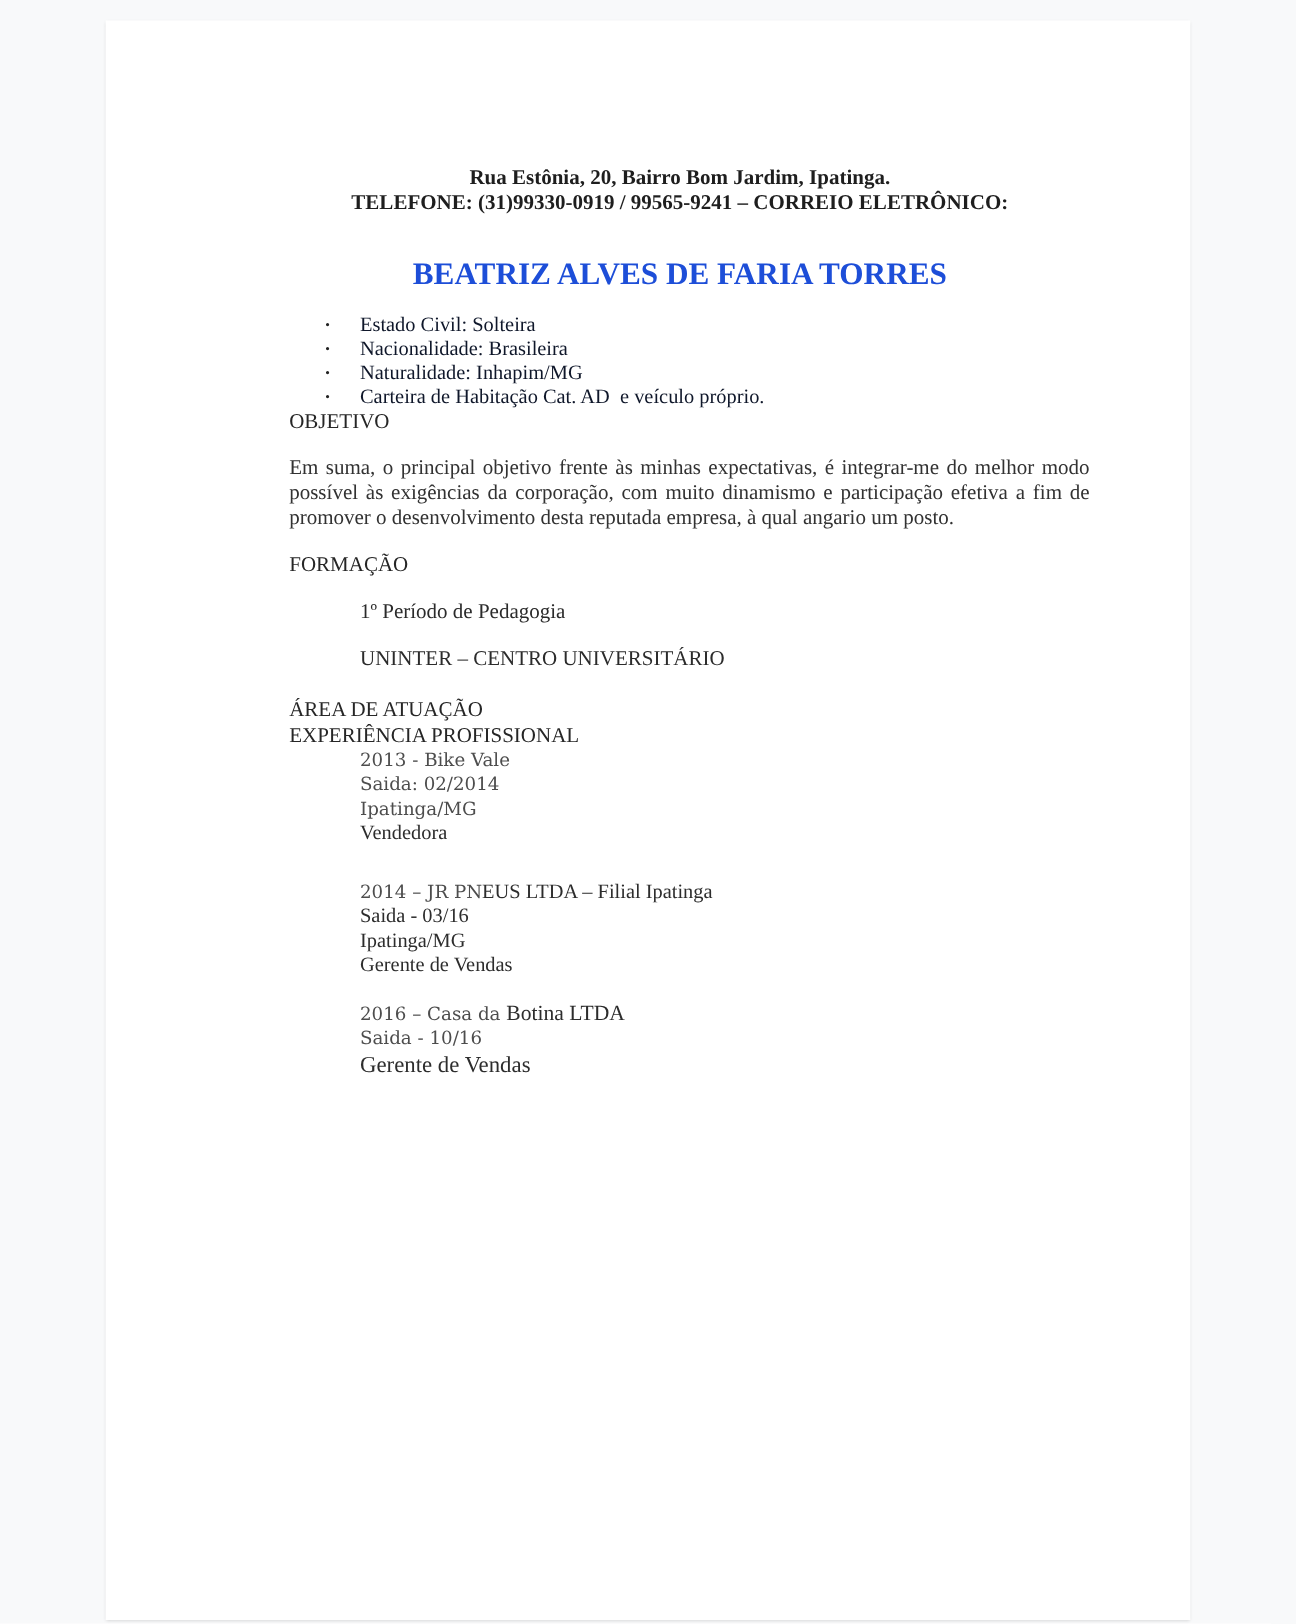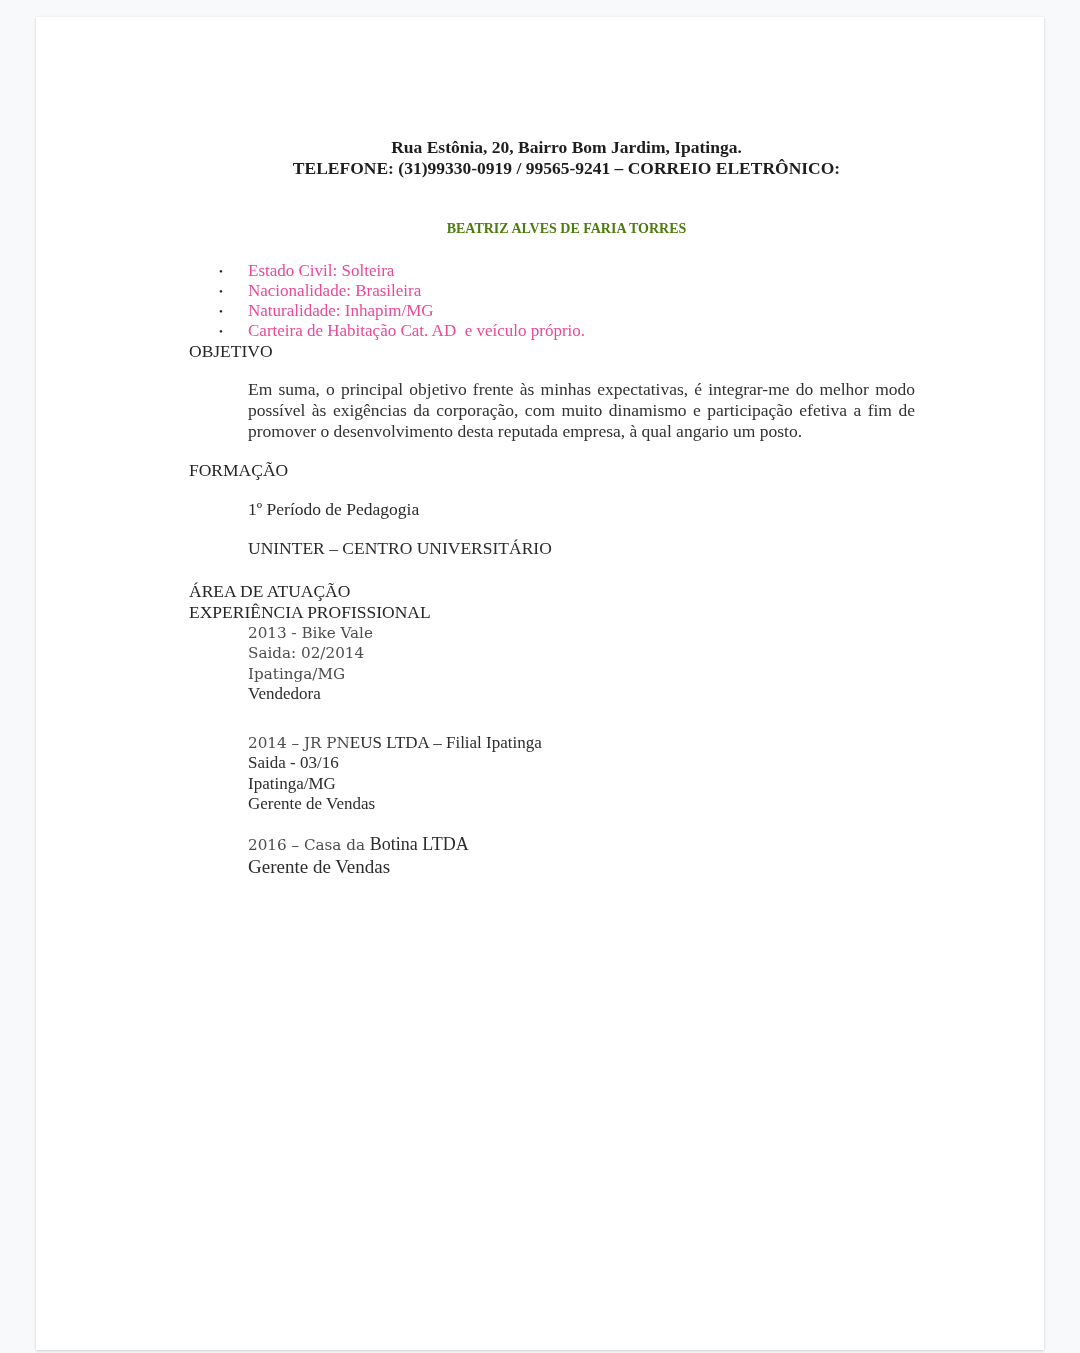--- a/index.html
+++ b/index.html
@@ -3,21 +3,21 @@
 <meta charset="utf-8">
 <style>
   * { margin:0; padding:0; box-sizing:border-box; }
   html,body { width:1080px; }
   body {
     background:#f8f9fa;
     font-family:"Liberation Serif", serif;
     color:#2b2b2b;
   }
   .page {
-    width:1008px;
+    width:904px;
     height:1333px;
     margin:17px auto 3px auto;
     background:#ffffff;
     box-shadow:0 1px 3px rgba(0,0,0,0.18);
     padding:120px 100px 0 153px;
   }
   
   .hdr { text-align:center; }
   .hdr-bold {
     font-weight:bold;
@@ -28,23 +28,23 @@
   .hdr-email {
     font-family:"Liberation Sans", sans-serif;
     font-size:17px;
     line-height:20.8px;
     color:#3c3c3c;
   }
   .name {
     margin-top:37px;
     text-align:center;
     font-weight:bold;
-    font-size:14px;
+    font-size:26px;
     line-height:25px;
-    color:#4d7c0f;
+    color:#1d4ed8;
   }
   
   .sec-title {
     font-size:17.5px;
     line-height:21px;
     color:#262626;
   }
   .bullets { margin-top:20px; }
   .b-row {
     display:flex;
@@ -53,26 +53,25 @@
   .b-dot {
     width:29px;
     margin-left:30px;
     font-size:11px;
     line-height:20.2px;
     color:#222222;
     flex:0 0 29px;
   }
   .b-text {
     font-size:17px;
-    color:#ec4899;
+    color:#0f172a;
     white-space:pre-wrap;
   }
   .para-obj {
     margin-top:17px;
-    margin-left:59px;
     width:667px;
     text-align:justify;
     font-size:17.5px;
     line-height:20.8px;
     color:#323232;
   }
   .edu-line {
     margin-top:18px;
     margin-left:59px;
     font-size:17.5px;
@@ -169,17 +168,18 @@
 
     <div class="job mt41">
       <div class="job-line"><span class="alt">2014 – JR PN</span><span class="reg">EUS LTDA – Filial Ipatinga</span></div>
       <div class="job-line"><span class="alt"></span><span class="reg">Saida - 03/16</span></div>
       <div class="job-line"><span class="alt"></span><span class="reg">Ipatinga/MG</span></div>
       <div class="job-line"><span class="alt"></span><span class="reg">Gerente de Vendas</span></div>
     </div>
 
     <div class="job mt19">
       <div class="job-line jl-big"><span class="alt">2016 – Casa da </span><span class="reg">Botina LTDA</span></div>
+      <div class="job-line"><span class="alt">Saida - 10/16</span><span class="reg"></span></div>
       <div class="job-line jl-bigger"><span class="alt"></span><span class="reg">Gerente de Vendas</span></div>
     </div>
   </div>
 
 </div>
 
 </body></html>

